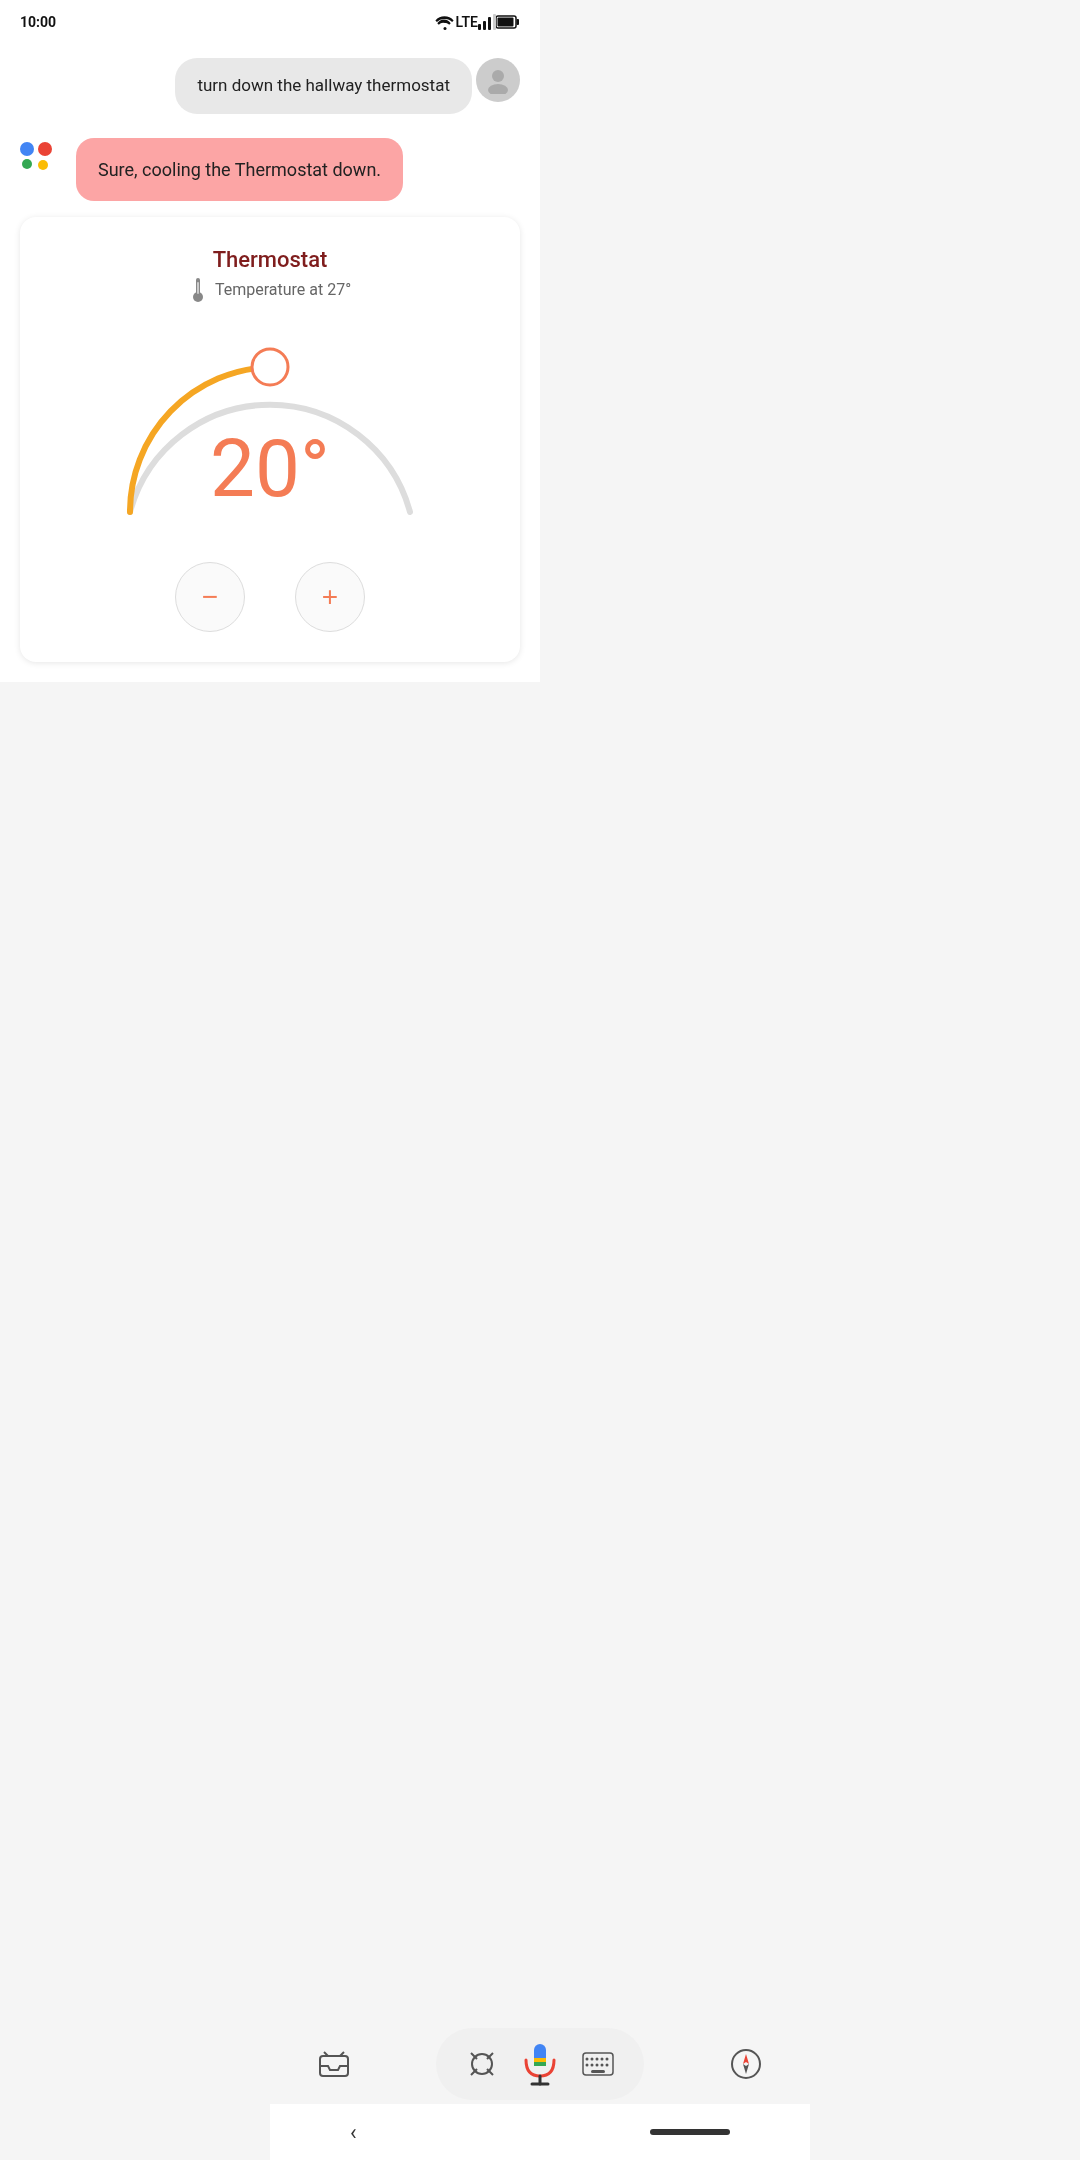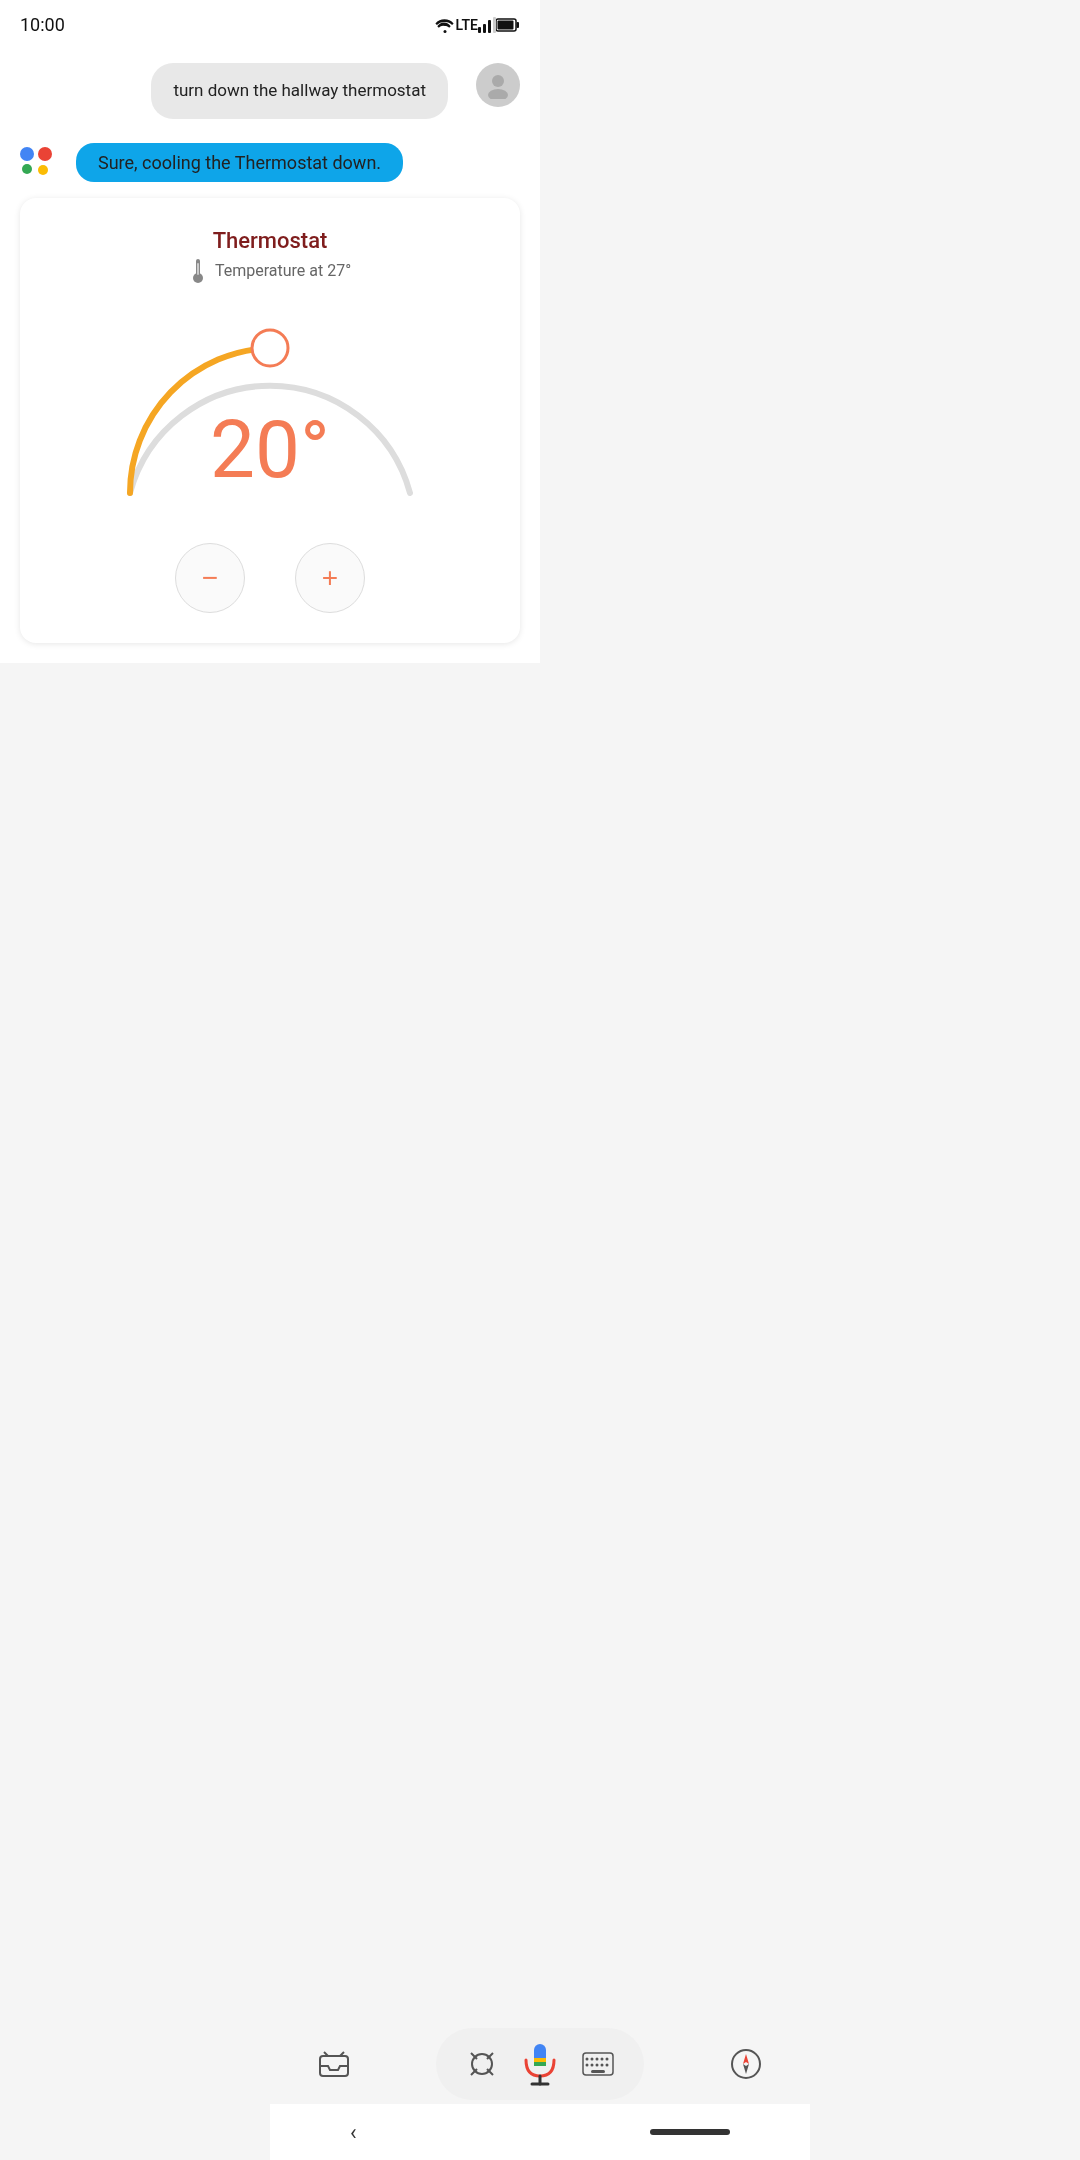--- a/index.html
+++ b/index.html
@@ -15,43 +15,43 @@
 
     
     .status-bar {
       display: flex;
       justify-content: space-between;
       align-items: center;
       padding: 14px 20px 8px;
       background: #fff;
     }
     .status-time {
-      font-size: 18px;
-      font-weight: 400;
+      font-size: 14px;
+      font-weight: 700;
       color: #111;
     }
     .status-icons {
       display: flex;
       align-items: center;
       gap: 0;
     }
 
     
     .chat-area {
       background: #fff;
       padding: 20px 20px 20px;
       min-height: 600px;
     }
 
     
     .user-message-row {
       display: flex;
       justify-content: flex-end;
       align-items: flex-start;
-      gap: 28px;
+      gap: 4px;
       margin-bottom: 24px;
     }
     .user-bubble {
       background: #e8e8e8;
       border-radius: 22px;
       padding: 16px 22px;
       max-width: 380px;
       font-size: 17px;
       color: #222;
       line-height: 1.4;
@@ -91,23 +91,23 @@
       width: 14px;
       height: 14px;
       border-radius: 50%;
     }
     .dot-blue { background: #4285f4; }
     .dot-red { background: #ea4335; }
     .dot-green { background: #34a853; }
     .dot-yellow { background: #fbbc04; width: 10px; height: 10px; margin-top: 2px; margin-left: 2px; }
 
     .assistant-bubble {
-      background: #0ea5e9;
+      background: #fca5a5;
       border-radius: 18px;
-      padding: 6px 22px;
+      padding: 18px 22px;
       max-width: 380px;
       font-size: 18px;
       color: #222;
       line-height: 1.5;
     }
 
     
     .thermostat-card {
       background: #fff;
       border-radius: 16px;

